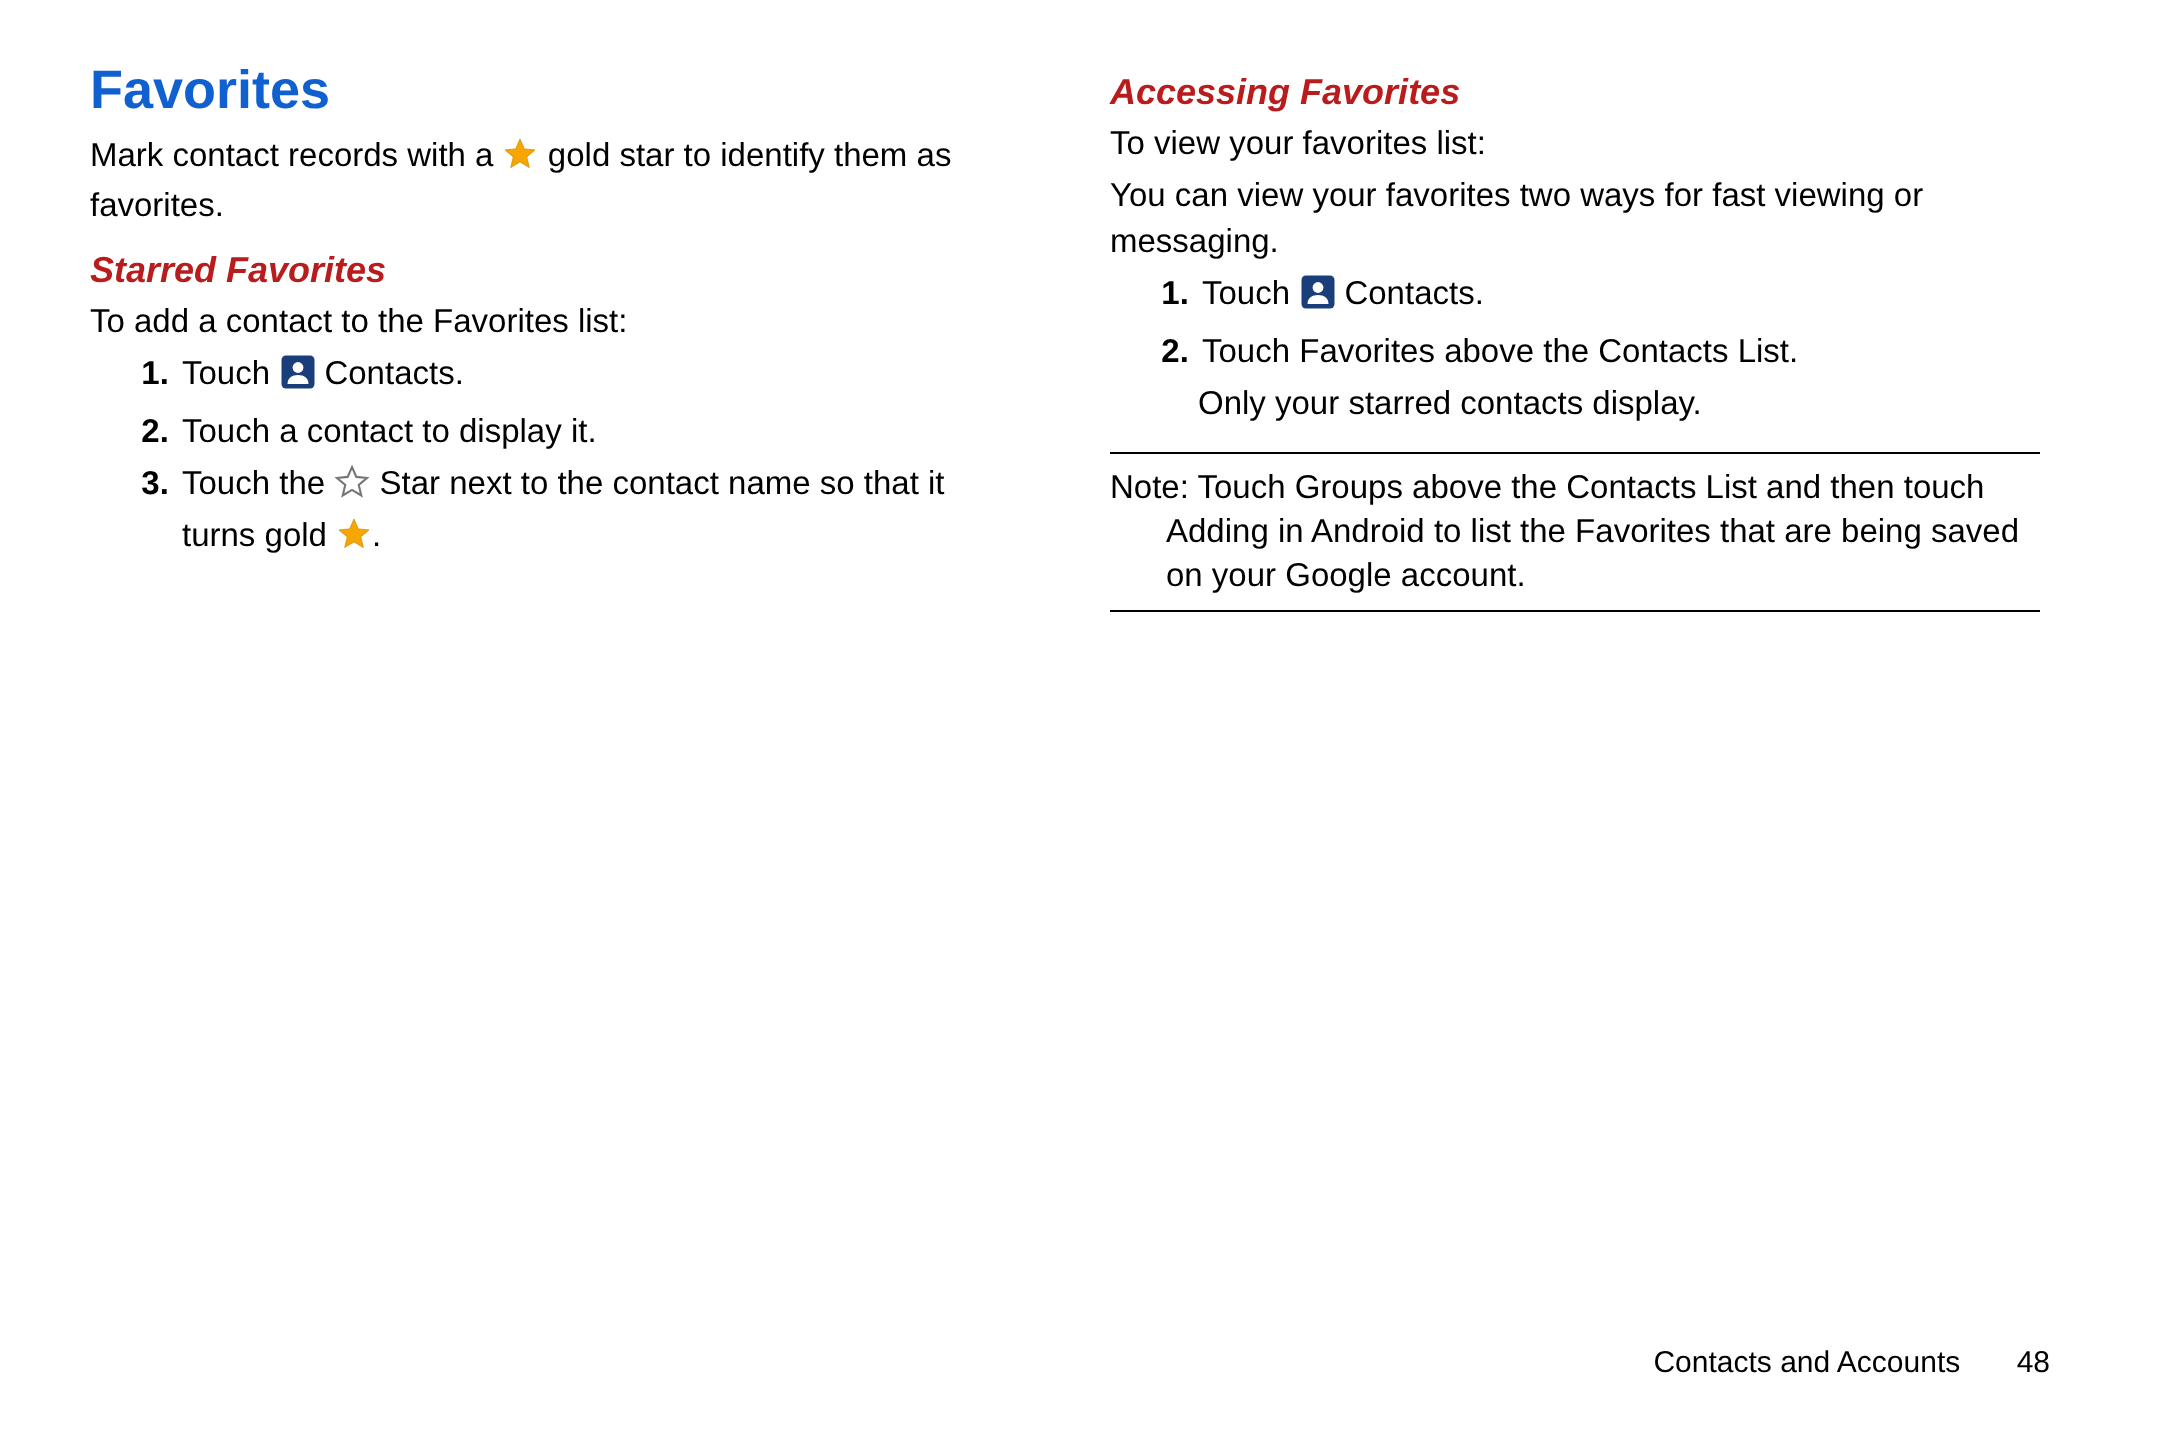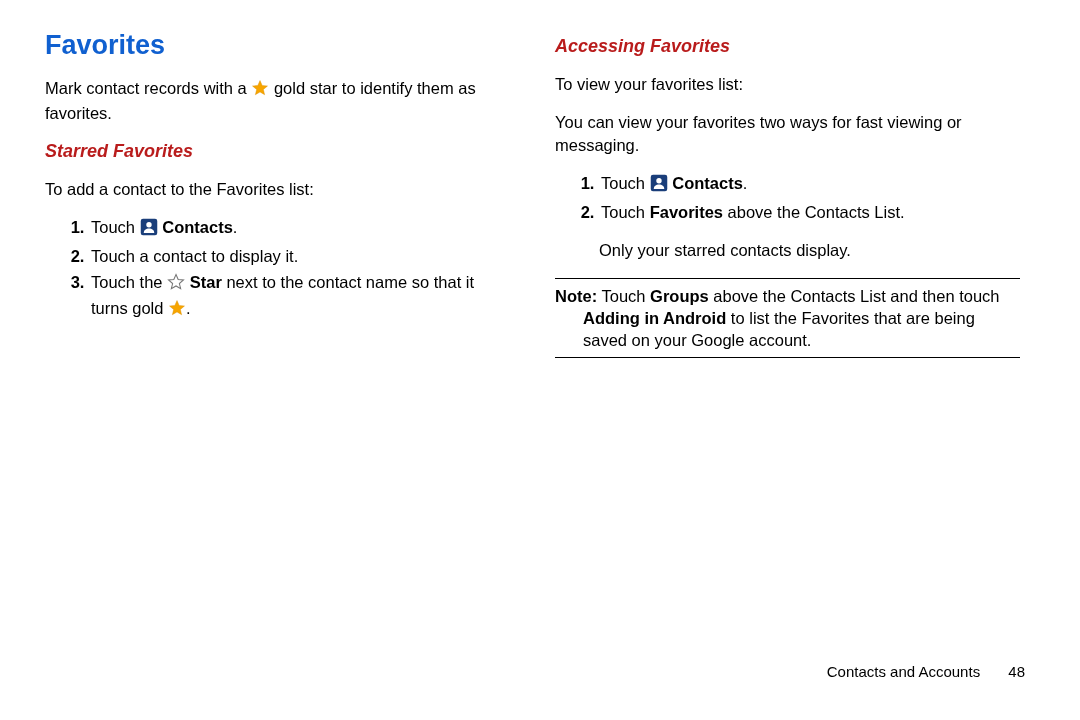--- a/index.html
+++ b/index.html
@@ -35,21 +35,21 @@
     margin: 0 0 6px 0;
   }
   h2 {
     font-size: 18px;
     font-style: italic;
     font-weight: bold;
     color: #b91c1c;
     margin: 10px 0 4px 0;
   }
   p {
-    margin: 16px 0;
+    margin: 4px 0;
     line-height: 1.35;
   }
   ol {
     margin: 2px 0 2px 0;
     padding-left: 44px;
   }
   ol li {
     margin: 4px 0;
     line-height: 1.35;
     padding-left: 2px;
@@ -67,38 +67,38 @@
     margin: 12px 0;
   }
   .tipbox p {
     margin: 0;
     padding-left: 0;
     text-indent: -28px;
     margin-left: 28px;
     line-height: 1.35;
   }
   .tipbox .lbl {
-    font-weight: bold;
+    font-weight: normal;
     text-align: right;
   }
   .footer {
     position: absolute;
-    bottom: 40px;
+    bottom: 30px;
     right: 55px;
     font-size: 15px;
   }
   .footer .num {
     display: inline-block;
     margin-left: 24px;
   }
   .icon {
     display: inline-block;
     vertical-align: -3px;
   }
-  .b { font-weight: bold; }
+  .b { font-weight: normal; }
 </style>
 </head>
 <body>
 
 <div class="page">
 
   <div class="col">
     <h1>Favorites</h1>
     <p>
       <span>Mark contact records with a </span>

